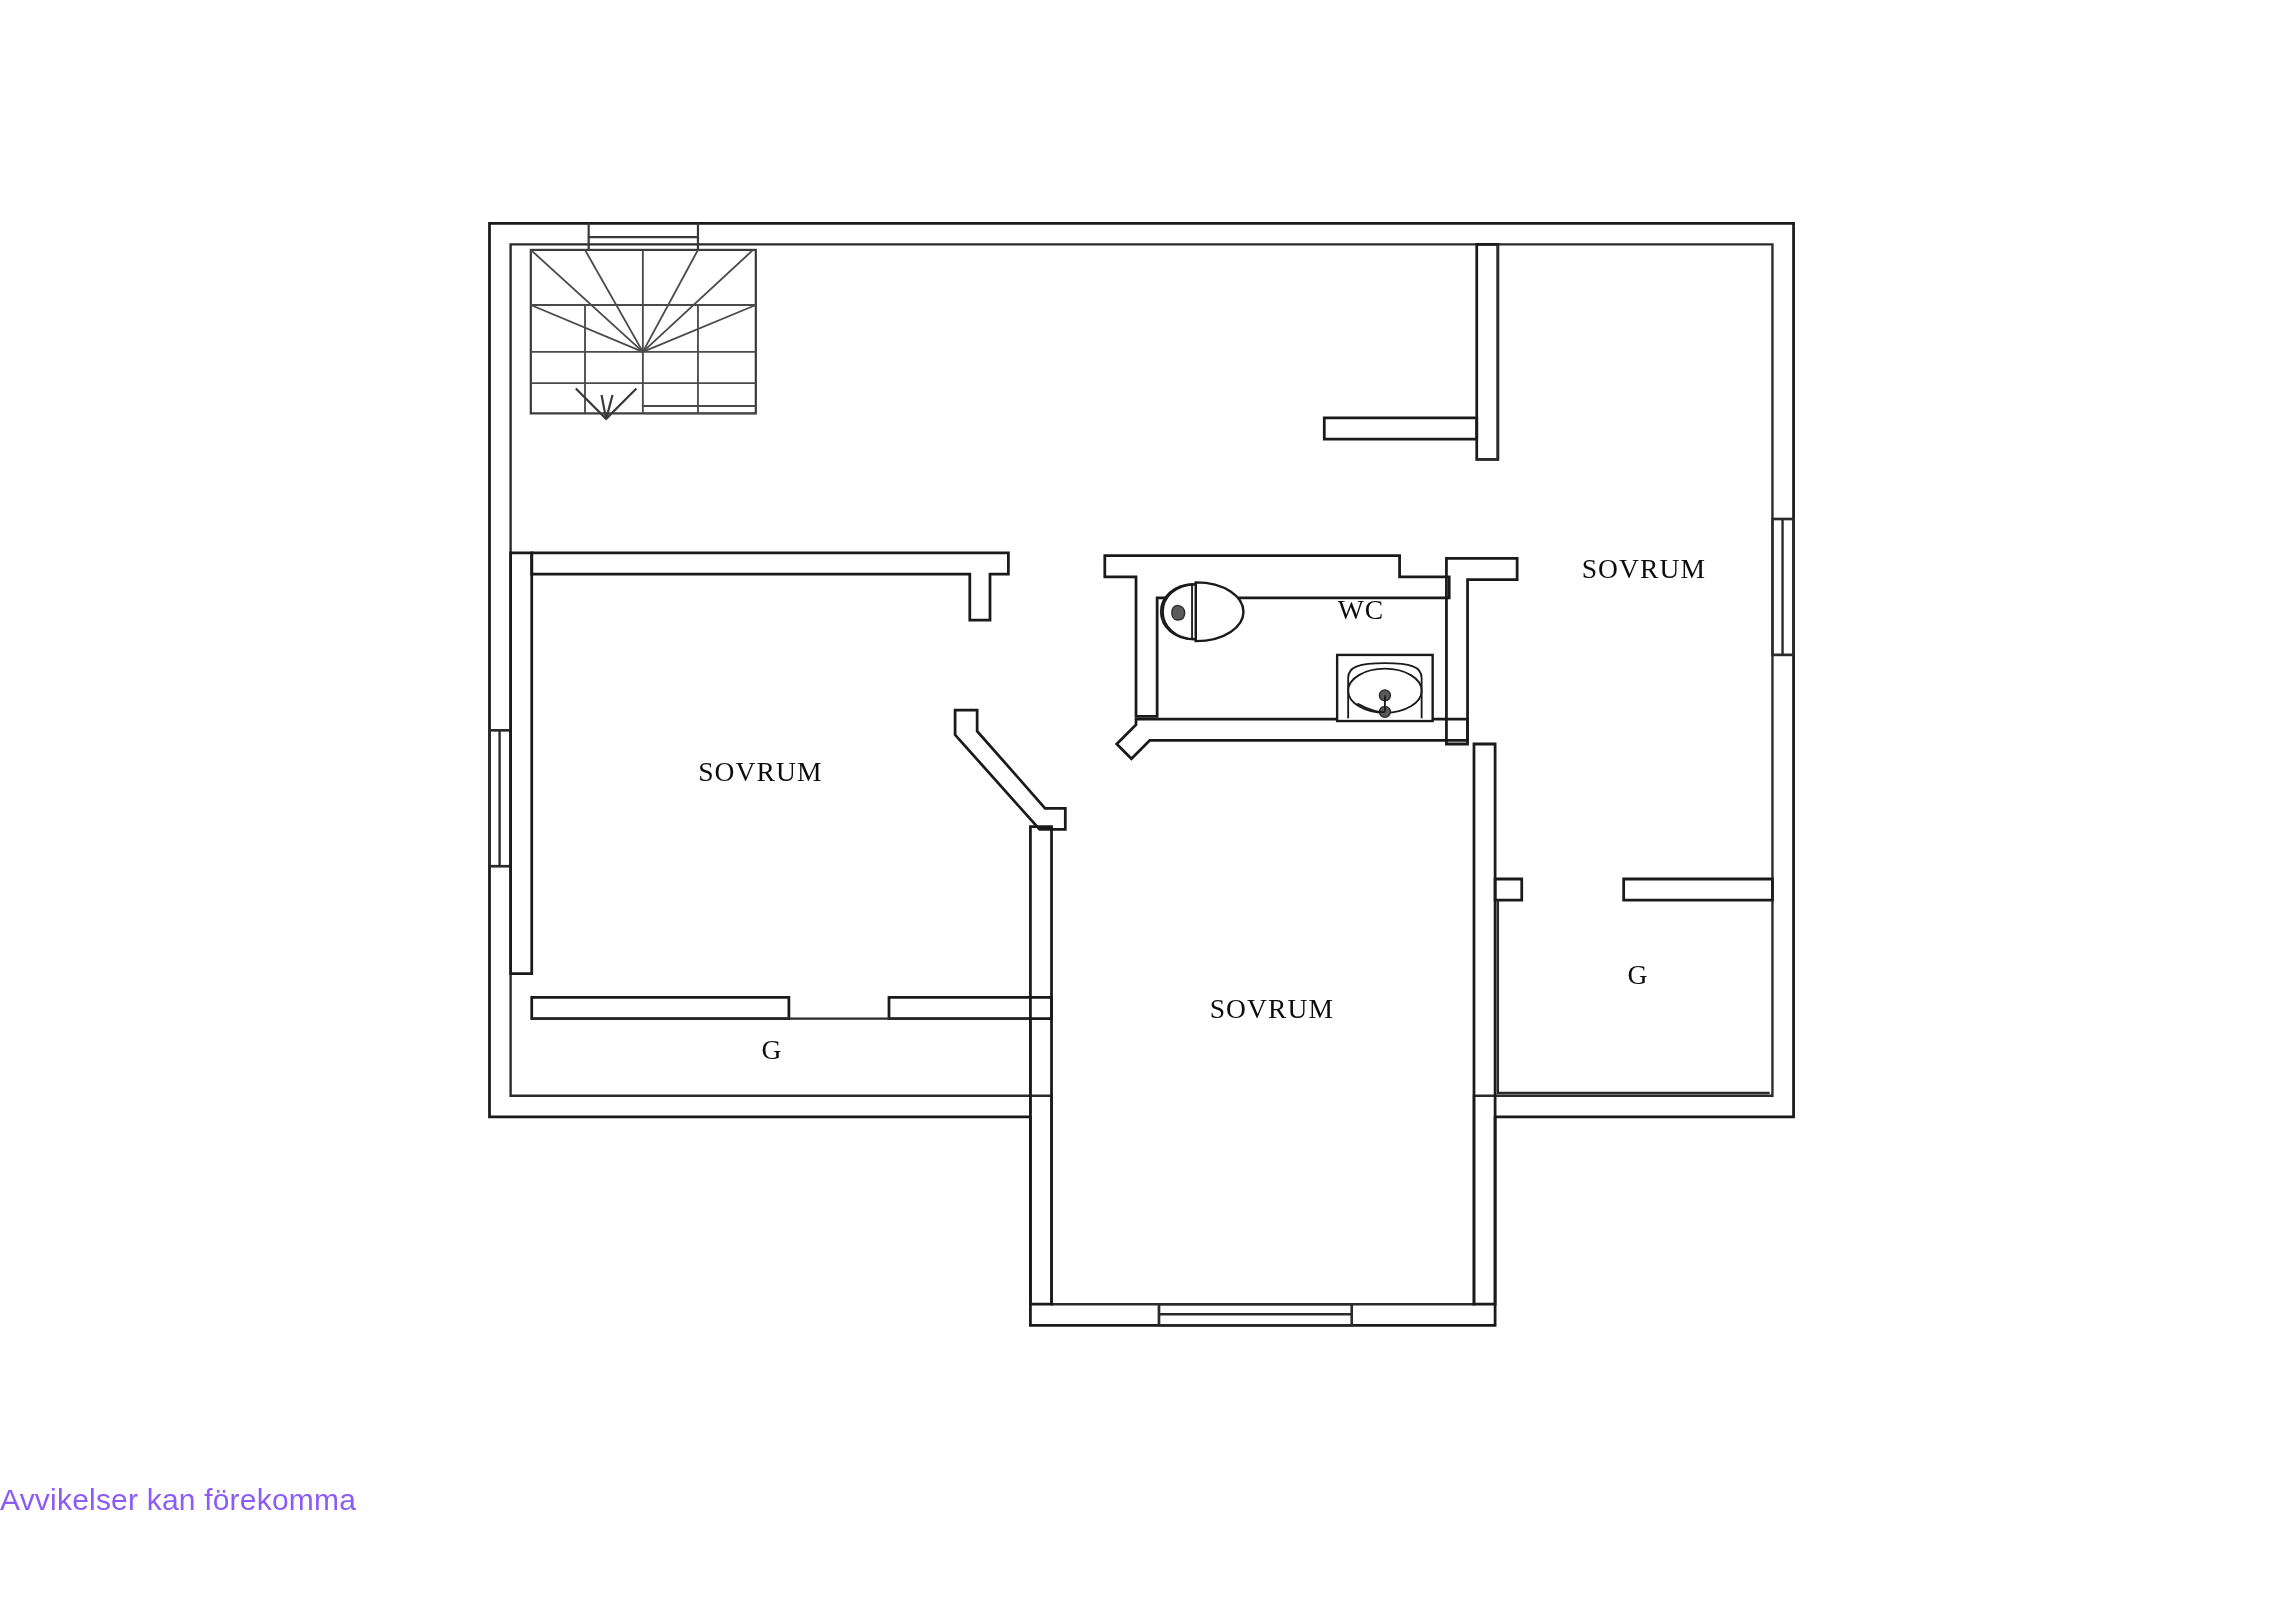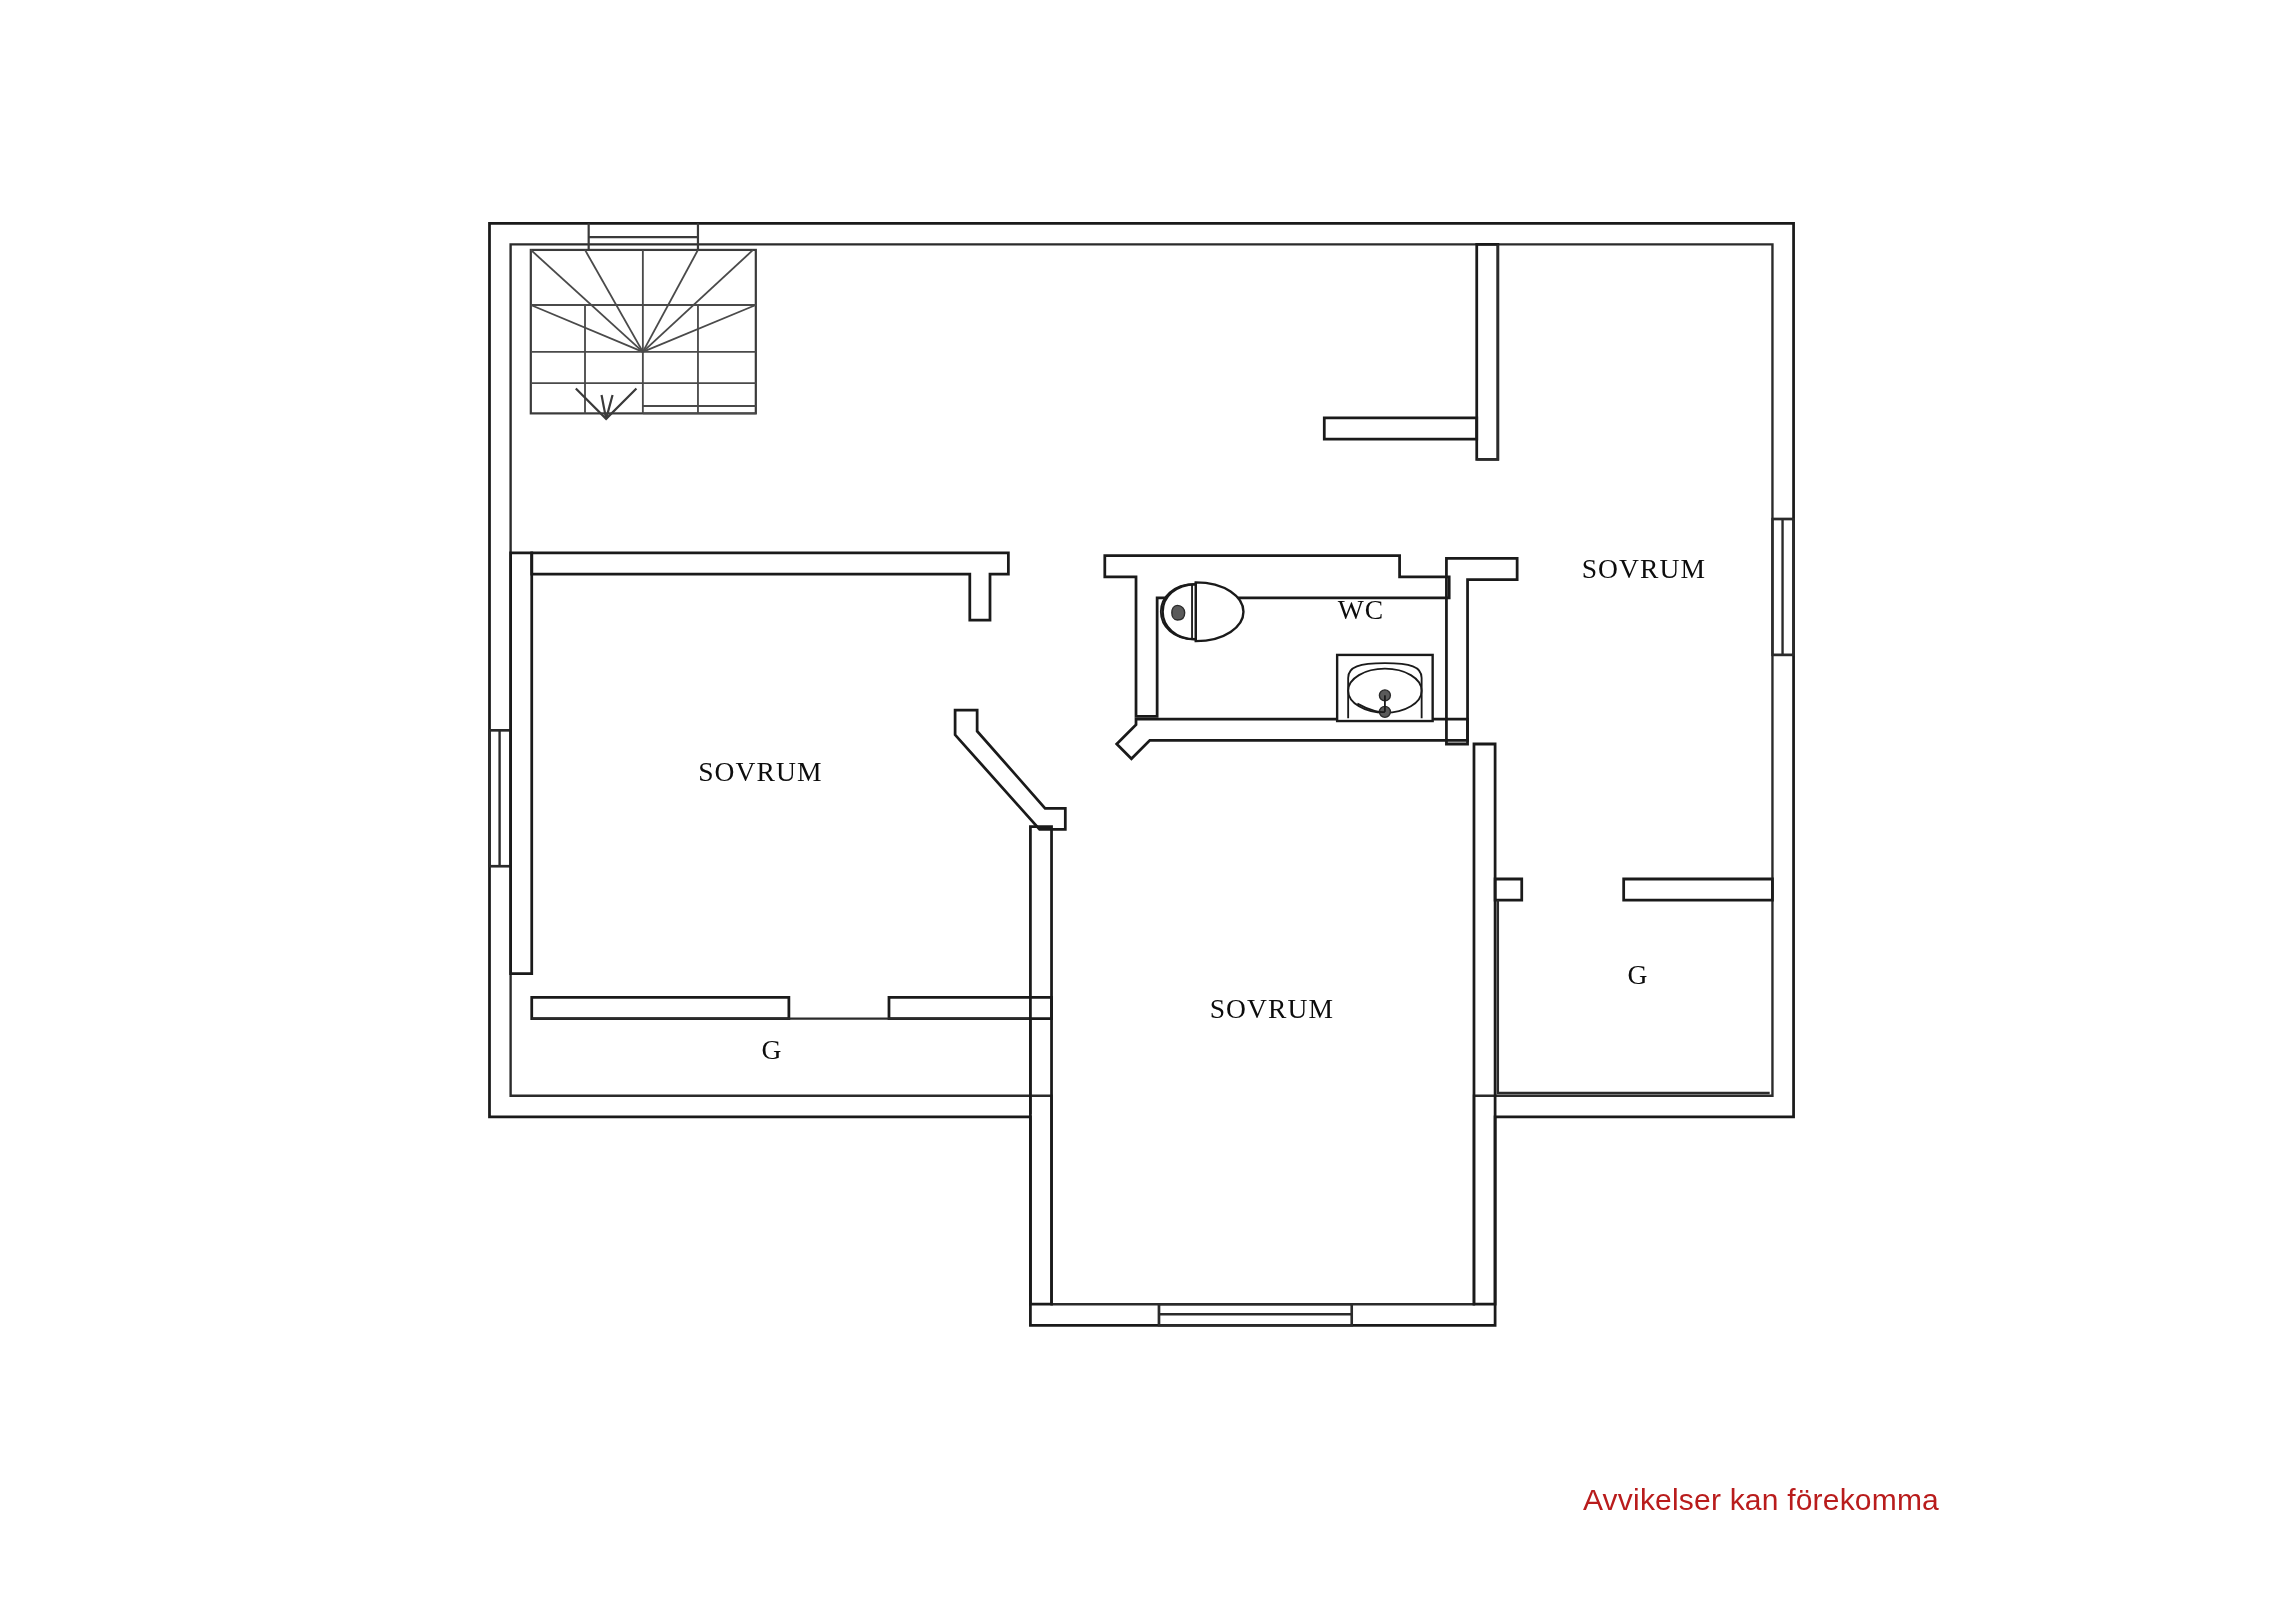--- a/index.html
+++ b/index.html
@@ -82,24 +82,24 @@
     font-size: 30px;
     fill: #0d0d0d;
     text-anchor: middle;
     dominant-baseline: middle;
   }
   .caption {
     position: absolute;
     left: 0;
     top: 1483px;
     width: 1939px;
-    text-align: right;
+    text-align: left;
     font-family: "Liberation Sans", sans-serif;
     font-size: 30px;
-    color: #b91c1c;
+    color: #8b5cf6;
     letter-spacing: 0.2px;
   }
 </style>
 </head>
 <body>
 
 <div id="floorplan-root">
 
   <svg id="plan-svg" viewBox="0 0 2499 1767" xmlns="http://www.w3.org/2000/svg">
 

